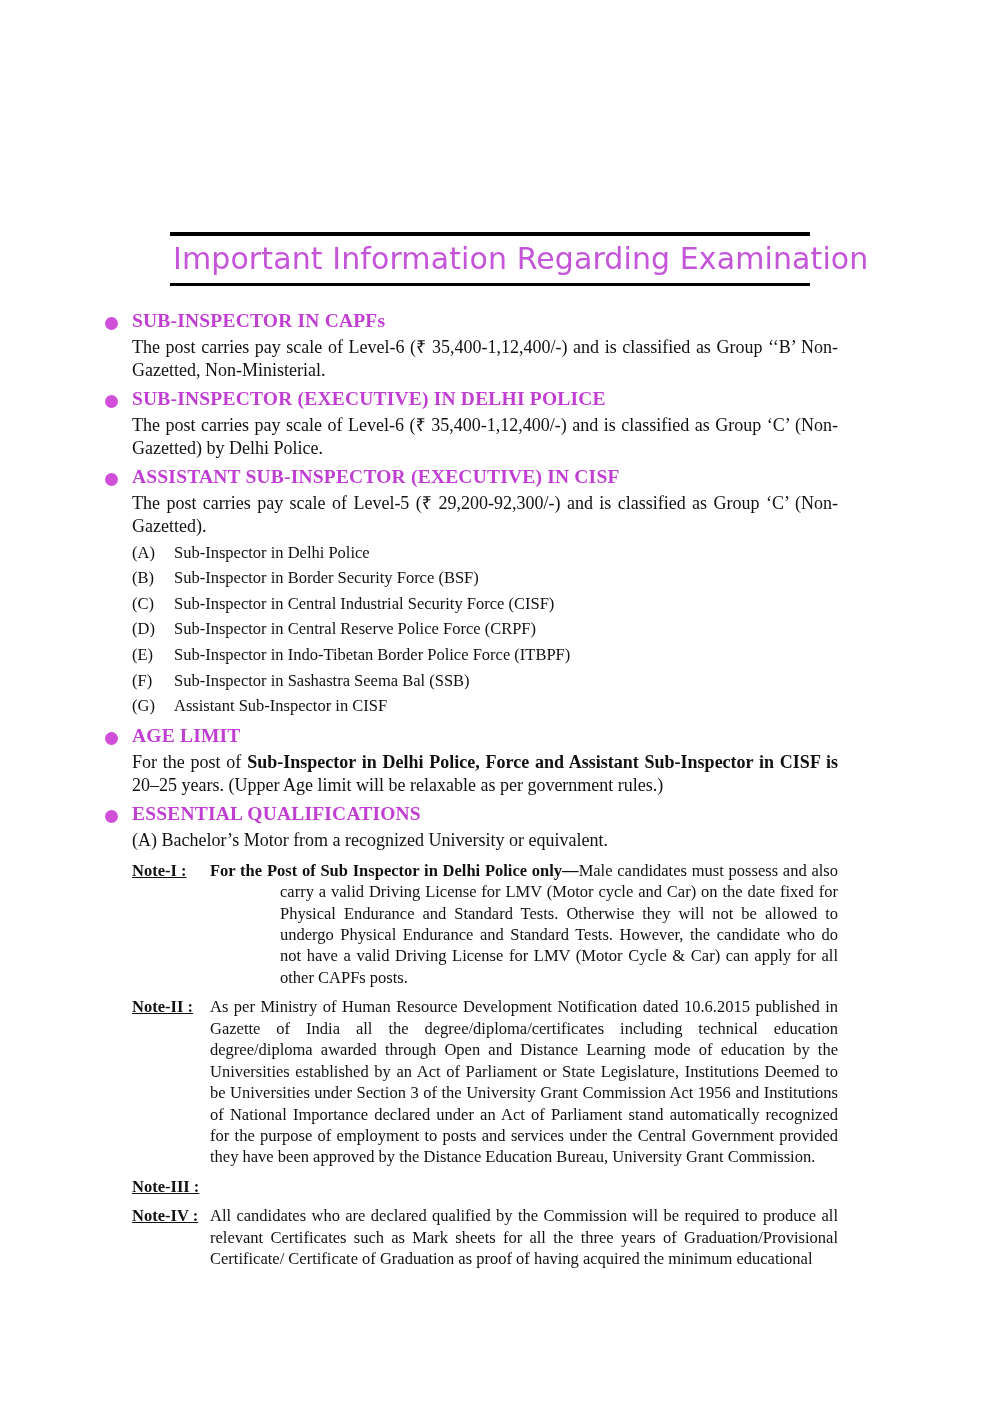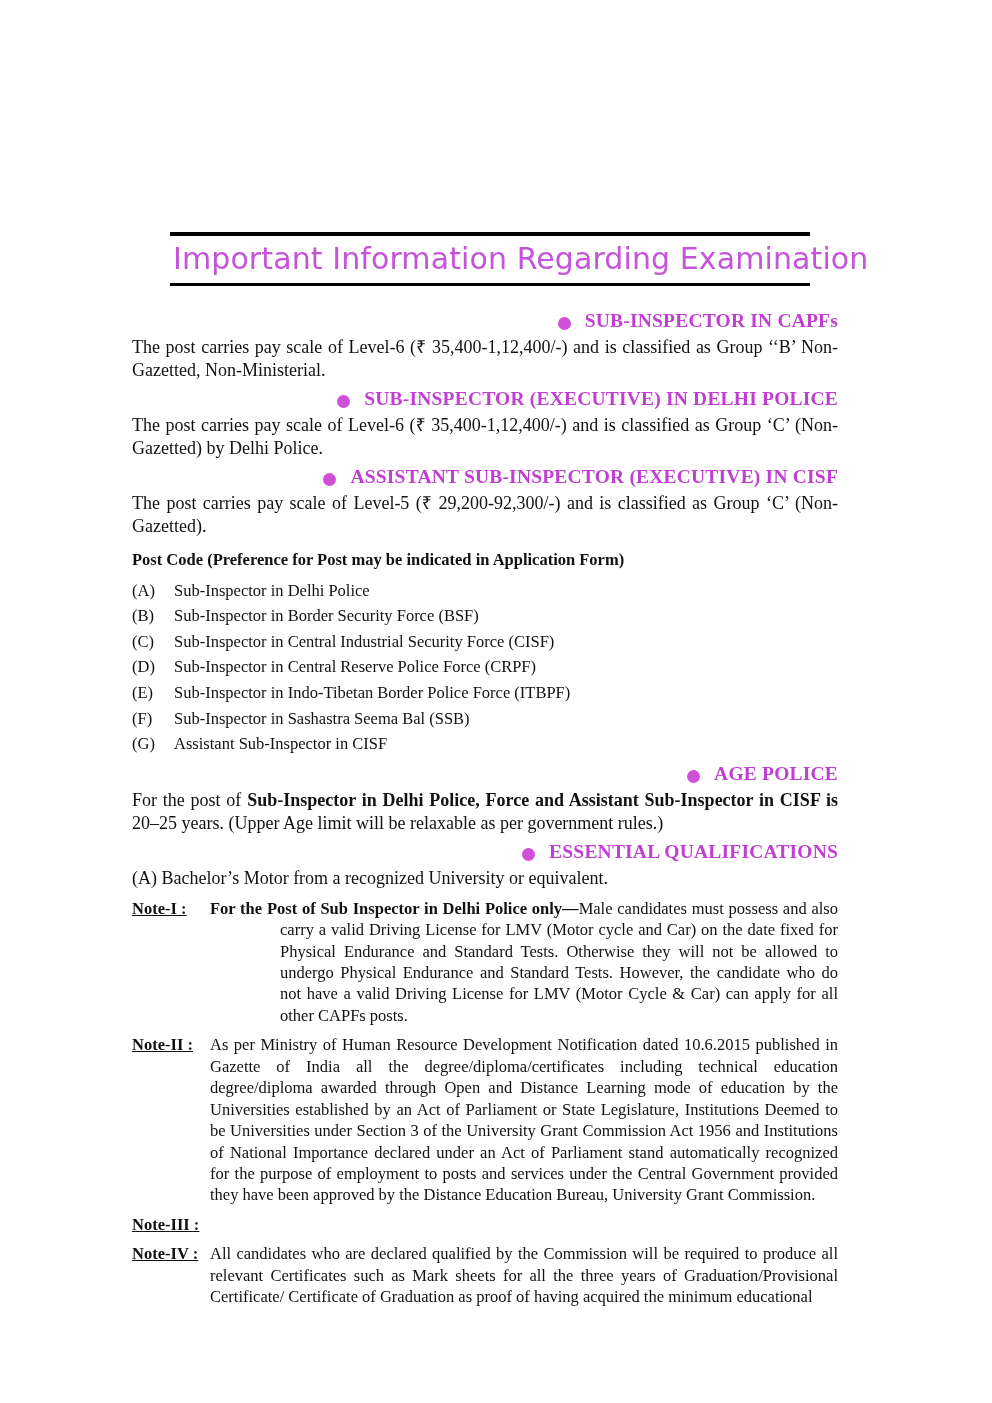--- a/index.html
+++ b/index.html
@@ -43,21 +43,20 @@
     white-space: nowrap;
   }
   
   .section {
     margin: 0 0 6px 0;
   }
   .sec-head {
     display: flex;
     align-items: flex-start;
     margin: 4px 0 4px 0;
-    justify-content: flex-end;
   }
   .bullet {
     width: 13px;
     height: 13px;
     border-radius: 50%;
     background: #cf4fd8;
     margin: 7px 14px 0 0;
     flex: 0 0 auto;
   }
   .sec-title {
@@ -147,21 +146,20 @@
     </div>
     <div class="body-text">The post carries pay scale of Level-6 (₹ 35,400-1,12,400/-) and is classified as Group ‘C’ (Non-Gazetted) by Delhi Police.</div>
   </div>
 
   <div class="section">
     <div class="sec-head">
       <span class="bullet"></span>
       <span class="sec-title">ASSISTANT SUB-INSPECTOR (EXECUTIVE) IN CISF</span>
     </div>
     <div class="body-text tight">The post carries pay scale of Level-5 (₹ 29,200-92,300/-) and is classified as Group ‘C’ (Non-Gazetted).</div>
-    <div class="subhead">Post Code (Preference for Post may be indicated in Application Form)</div>
     <div class="post-list">
       <div class="post-item">
         <span class="post-code">(A)</span>
         <span class="post-label">Sub-Inspector in Delhi Police</span>
       </div>
       <div class="post-item">
         <span class="post-code">(B)</span>
         <span class="post-label">Sub-Inspector in Border Security Force (BSF)</span>
       </div>
       <div class="post-item">
@@ -183,21 +181,21 @@
       <div class="post-item">
         <span class="post-code">(G)</span>
         <span class="post-label">Assistant Sub-Inspector in CISF</span>
       </div>
     </div>
   </div>
 
   <div class="section">
     <div class="sec-head">
       <span class="bullet"></span>
-      <span class="sec-title">AGE POLICE</span>
+      <span class="sec-title">AGE LIMIT</span>
     </div>
     <div class="body-text age-text tight">
       <span>For the post of </span><b>Sub-Inspector in Delhi Police, Force and Assistant Sub-Inspector in CISF is</b><span> 20–25 years. (Upper Age limit will be relaxable as per government rules.)</span>
     </div>
   </div>
 
   <div class="section">
     <div class="sec-head">
       <span class="bullet"></span>
       <span class="sec-title">ESSENTIAL QUALIFICATIONS</span>

